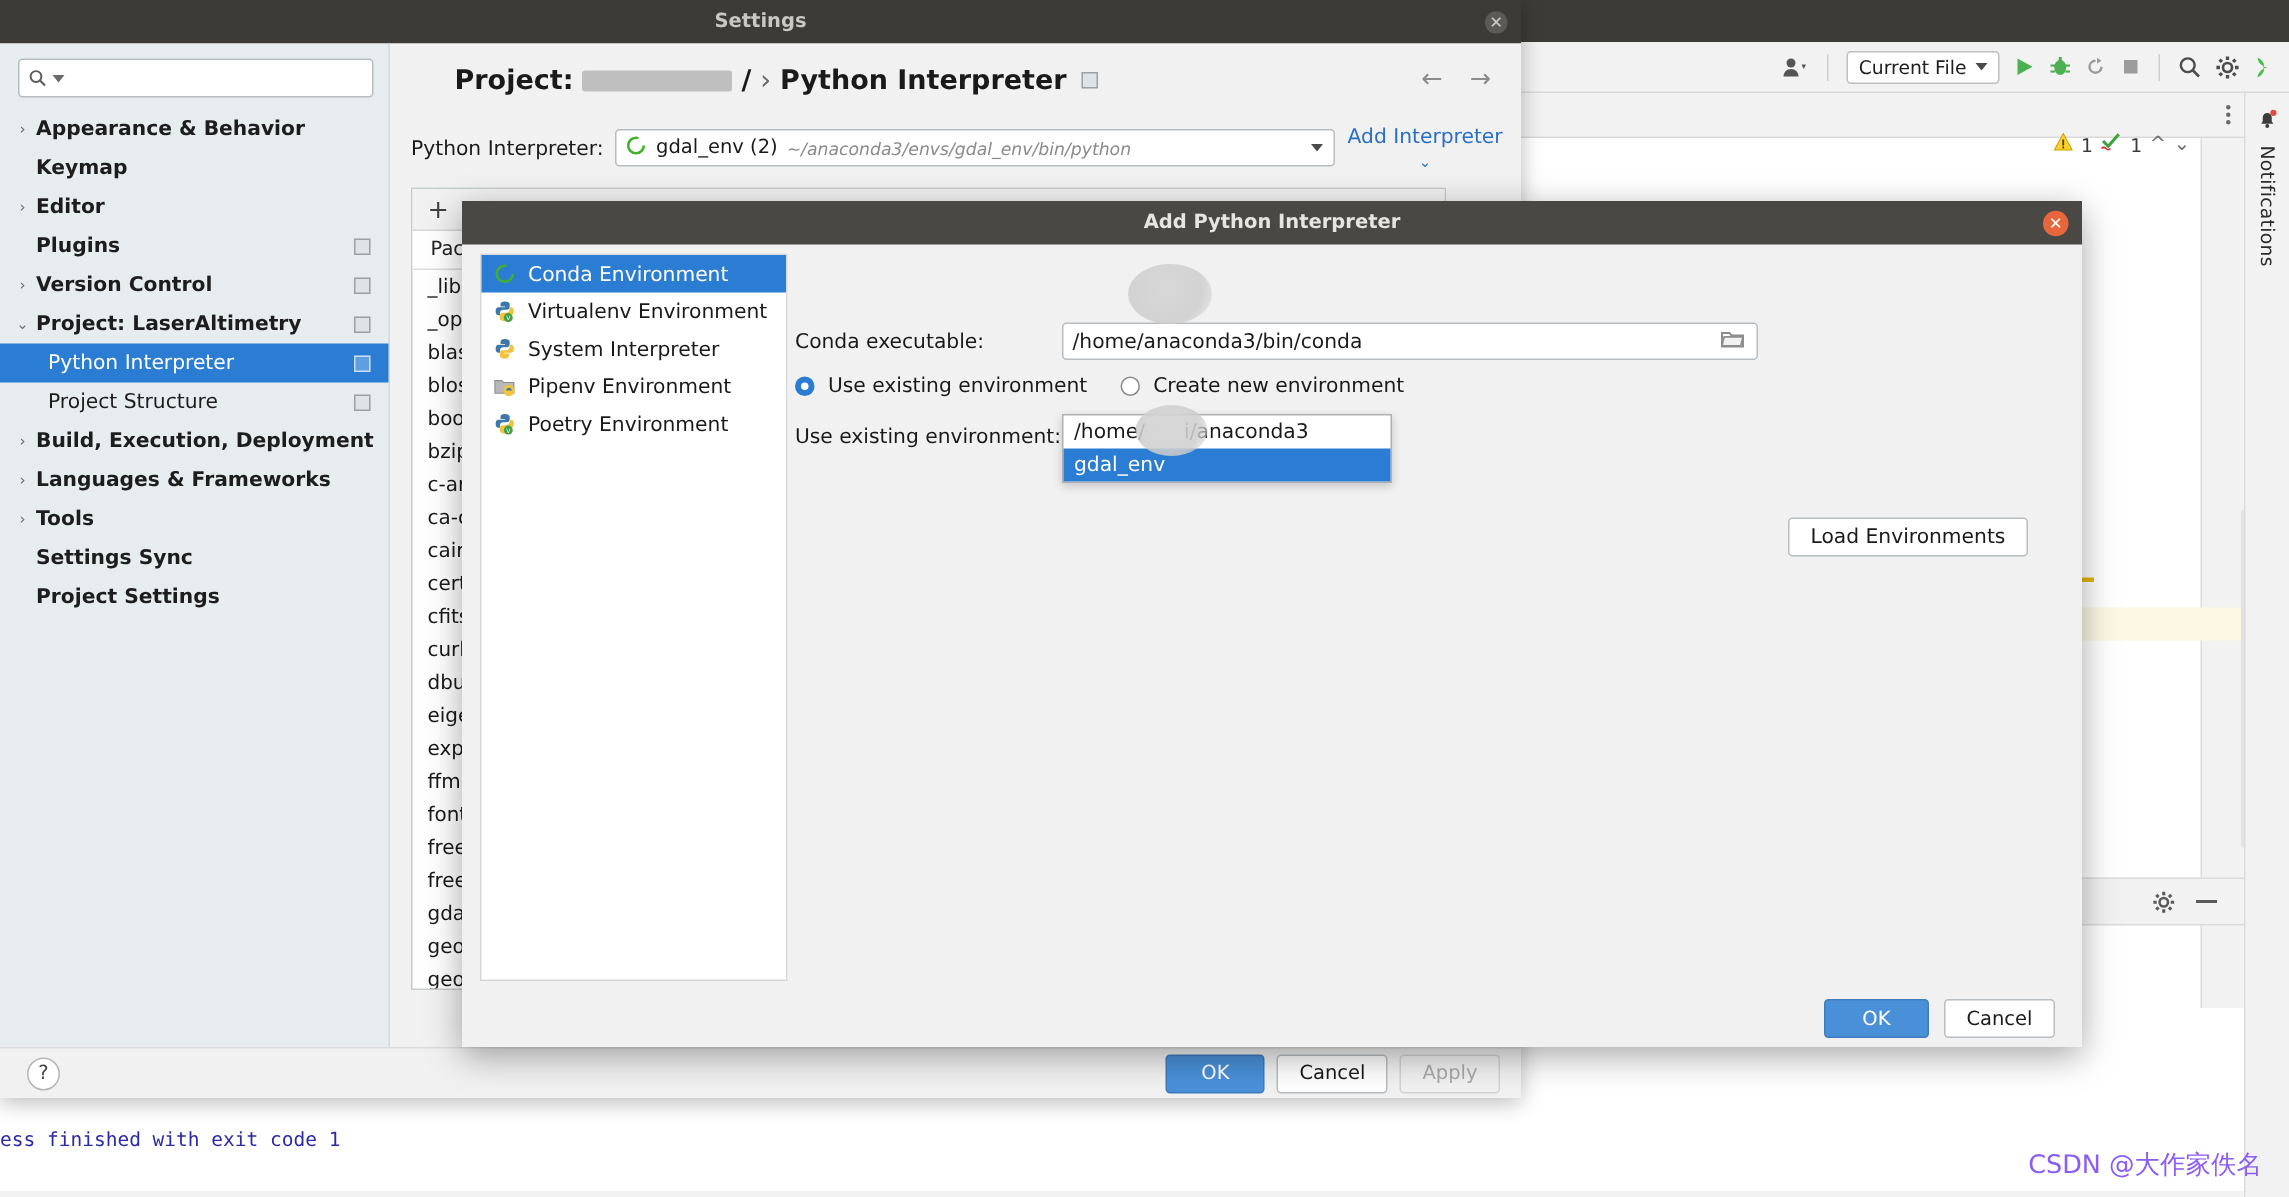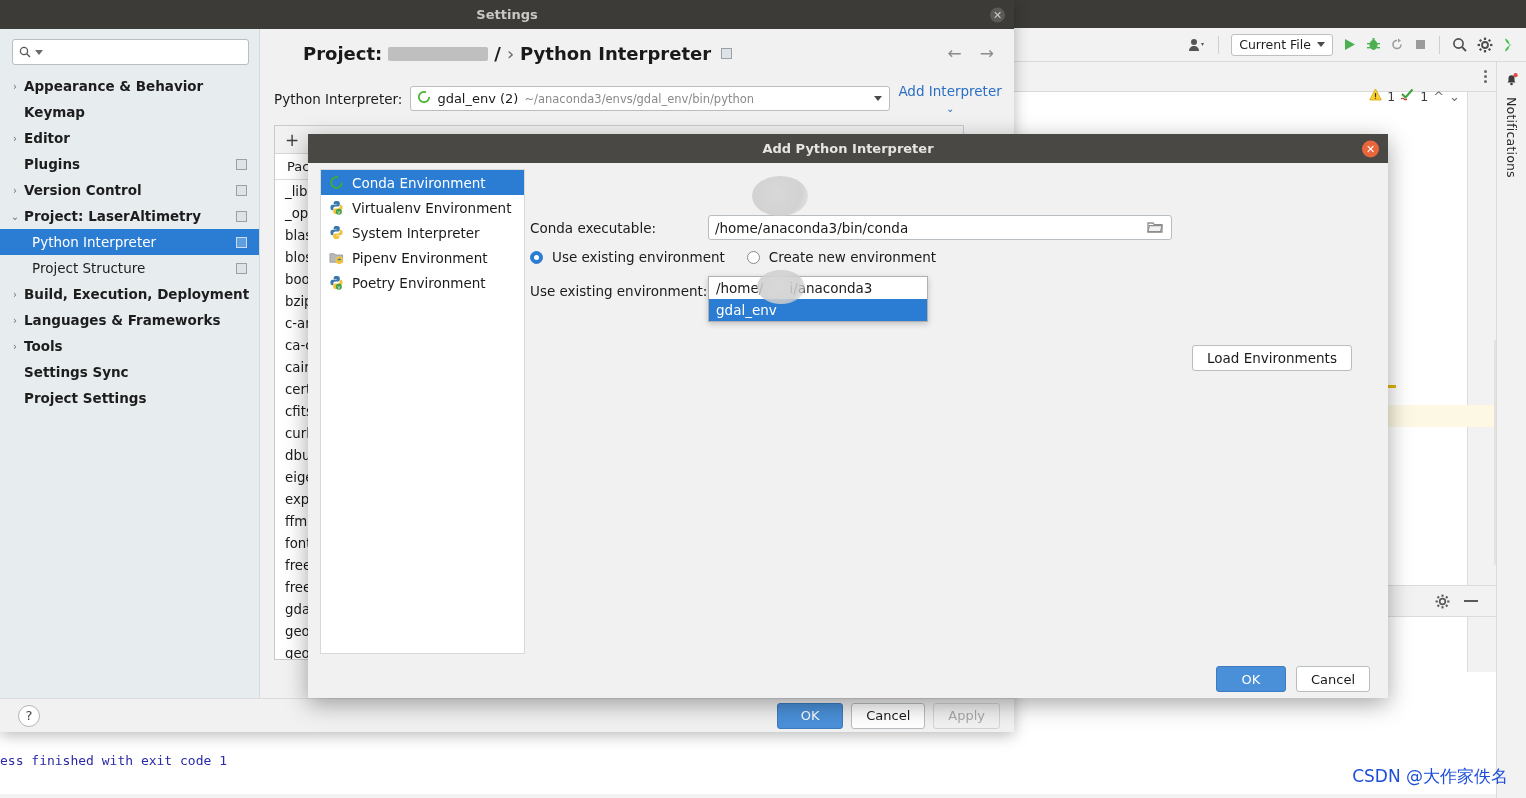--- a/index.html
+++ b/index.html
@@ -69,21 +69,21 @@
   .console-area{
     position:absolute; left:0; top:672px; width:1496px; height:126px; background:#fff;
   }
   .console-text{
     position:absolute; left:0px; top:753px;
     font-family:"DejaVu Sans Mono","Liberation Mono",monospace;
     font-size:13px; color:#2a2aa8; white-space:pre;
   }
   .watermark{
     position:absolute; right:18px; bottom:10px;
-    font-size:17px; color:#1d4ed8; font-family:"DejaVu Sans","Liberation Sans",sans-serif;
+    font-size:17px; color:#8b5cf6; font-family:"DejaVu Sans","Liberation Sans",sans-serif;
   }
   .bottom-strip{ position:absolute; left:0; bottom:0; width:1496px; height:4px; background:#f2f2f2;}
 
   
   .settings-win {
     position:absolute; left:0px; top:0px; width:1014px; height:732px;
     background:#f1f1f1; box-shadow:0 3px 14px rgba(0,0,0,.28);
   }
   .settings-title {
     height:29px; background:#3c3b37; color:#c9c8c4;
@@ -127,21 +127,21 @@
   .crumb-badge{ width:11px; height:11px; border:1px solid #9aa0a3; background:#dde3e6; margin-left:4px;}
   .navarrows{ position:absolute; right:20px; top:14px; display:flex; gap:18px; color:#8c8c8c; font-size:17px;}
 
   .interp-row{ position:absolute; left:14px; top:54px; display:flex; align-items:center; gap:8px; }
   .interp-label{ font-size:13.5px; color:#1a1a1a; }
   .interp-combo{
     width:480px; height:25px; background:#fff; border:1px solid #b7bdc0; border-radius:3px;
     display:flex; align-items:center; padding:0 6px; gap:6px; position:relative;
   }
   .interp-name{ font-size:13px; color:#1a1a1a; }
-  .interp-path{ font-size:11.5px; color:#8a8a8a; }
+  .interp-path{ font-size:11.5px; color:#8a8a8a;font-style:italic; }
   .combo-caret{ position:absolute; right:7px; }
   .add-interp{ font-size:13.5px; color:#2a6fc4; display:flex; align-items:center; gap:4px;flex-direction:column;}
 
   .pkg-panel{
     position:absolute; left:14px; top:96px; width:690px; height:535px;
     background:#fff; border:1px solid #c6cbce;
   }
   .pkg-toolbar{ height:28px; background:#f1f1f1; border-bottom:1px solid #d6d6d6; display:flex; align-items:center; padding-left:10px; font-size:17px; color:#3f3f3f;}
   .pkg-head{ height:26px; border-bottom:1px solid #dcdcdc; display:flex; align-items:center; padding-left:12px; font-size:13px; color:#222; background:#fff;}
   .pkg-list{ font-size:13.3px; color:#1a1a1a; }

